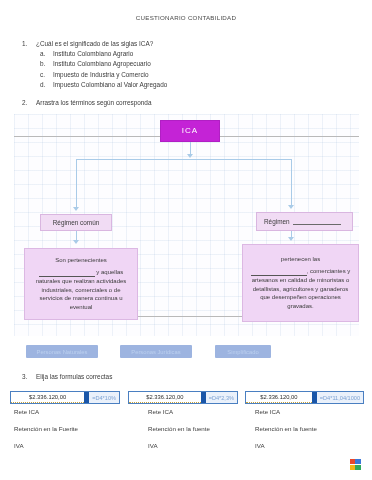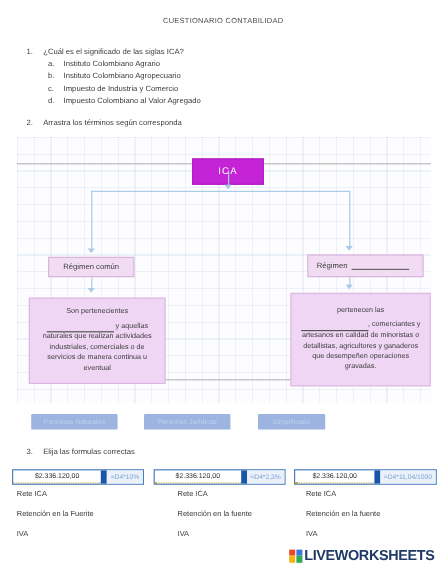--- a/index.html
+++ b/index.html
@@ -86,21 +86,20 @@
     line-height: 1.45;
     color: #3c3c3c;
   }
   .node-ica {
     left: 146px; top: 6px; width: 60px; height: 22px;
     background: #c423d6;
     border: 1px solid #b11fc4;
     color: #ffffff;
     font-size: 8px;
     letter-spacing: 1px;
-    margin-top: 12px;
   }
   .node-regimen-comun {
     left: 26px; top: 100px; width: 72px; height: 17px;
     background: #f1dcf4;
     border: 1px solid #d9b6e0;
     font-size: 6.4px;
   }
   .node-regimen-blank {
     left: 242px; top: 98px; width: 97px; height: 19px;
     background: #f1dcf4;
@@ -353,14 +352,13 @@
   </div>
 </div>
 
 <div class="logo">
   <div class="logo-mark">
     <span style="background:#e8472c;"></span>
     <span style="background:#3b77d8;"></span>
     <span style="background:#f2b417;"></span>
     <span style="background:#2fa85c;"></span>
   </div>
-  <div class="logo-text">LIVEWORKSHEETS</div>
 </div>
 
 </body></html>

